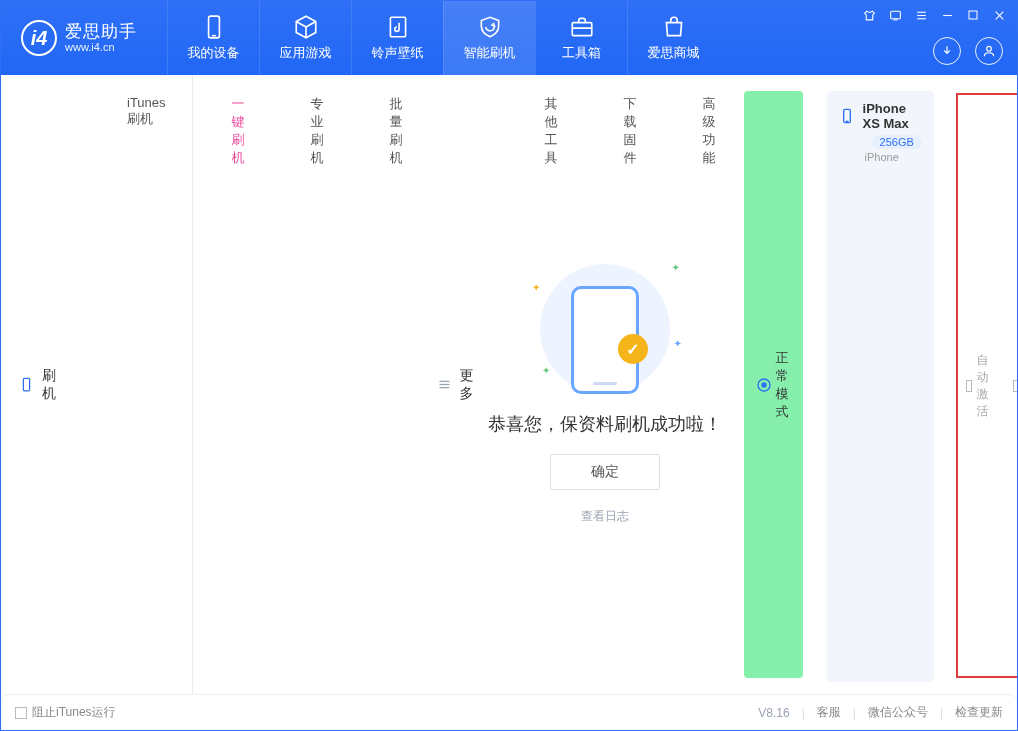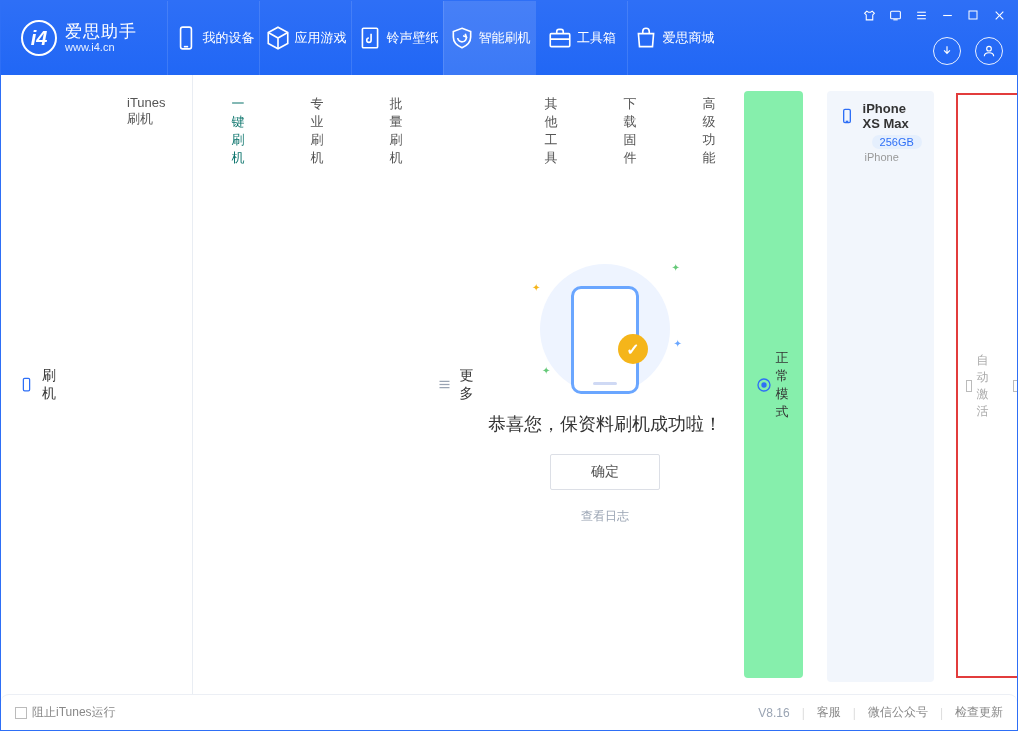--- a/index.html
+++ b/index.html
@@ -5,32 +5,32 @@
 * { margin: 0; padding: 0; box-sizing: border-box; font-family: "Microsoft YaHei", "PingFang SC", sans-serif; }
 body { background: #fff; }
 .window { width: 1018px; height: 731px; border: 1px solid #2e6ff6; display: flex; flex-direction: column; position: relative; }
 .titlebar { background: linear-gradient(to bottom, #2e6ff6, #2167f5); height: 74px; display: flex; align-items: center; padding: 0 10px 0 20px; position: relative; }
 .logo-area { display: flex; align-items: center; gap: 8px; margin-right: 30px; }
 .logo-badge { width: 36px; height: 36px; border: 2px solid #fff; border-radius: 50%; display: flex; align-items: center; justify-content: center; color: #fff; font-weight: bold; font-size: 20px; font-style: italic; }
 .logo-text { color: #fff; line-height: 1.1; }
 .logo-text .l1 { font-size: 17px; font-weight: 500; letter-spacing: 1px; }
 .logo-text .l2 { font-size: 11px; opacity: 0.9; }
 .nav-tabs { display: flex; align-items: stretch; height: 74px; }
-.nav-tab { width: 92px; display: flex; flex-direction: row; align-items: center; justify-content: center; gap: 4px; color: #fff; font-size: 13px; cursor: pointer; border-left: 1px solid rgba(255,255,255,0.12); }
+.nav-tab { width: 92px; display: flex; flex-direction: column; align-items: center; justify-content: center; gap: 4px; color: #fff; font-size: 13px; cursor: pointer; border-left: 1px solid rgba(255,255,255,0.12); }
 .nav-tab.active { background: rgba(255,255,255,0.12); }
 .nav-tab svg { width: 26px; height: 26px; }
 .win-controls-top { position: absolute; top: 6px; right: 10px; display: flex; gap: 10px; }
 .win-controls-top span { color: #fff; font-size: 12px; cursor: pointer; display: inline-flex; width: 16px; height: 16px; align-items: center; justify-content: center; }
 .win-buttons { position: absolute; bottom: 10px; right: 14px; display: flex; gap: 14px; }
 .circ-btn { width: 28px; height: 28px; border: 1.5px solid rgba(255,255,255,0.9); border-radius: 50%; display: flex; align-items: center; justify-content: center; cursor: pointer; }
 .body-area { flex: 1; display: flex; overflow: hidden; }
 .sidebar { width: 192px; border-right: 1px solid #e9edf3; display: flex; padding: 10px 0; }
 .sb-group-head { display: flex; align-items: center; gap: 8px; padding: 10px 18px; color: #353535; font-size: 14px; font-weight: 500; }
 .sb-item { padding: 10px 16px 10px 50px; font-size: 13px; color: #555; cursor: pointer; }
-.sb-item.active { color: #0f766e; }
+.sb-item.active { color: #ec4899; }
 .sb-spacer { flex: 1; }
 .sb-panel { margin: 6px 12px; background: #86efac; border-radius: 4px; padding: 10px 12px; display: flex; align-items: center; gap: 4px; font-size: 13px; color: #333; }
 .small-icon { width: 18px; height: 18px; display: inline-flex; align-items: center; justify-content: center; }
 .sb-device { margin: 6px 12px 2px; background: #f2f6fc; border-radius: 4px; padding: 10px 12px; }
 .sb-device .dev-row { display: flex; align-items: center; gap: 8px; font-size: 13px; color: #333; font-weight: 600; }
 .sb-device .cap { display: inline-block; background: #e5effd; color: #2e6ff6; font-size: 11px; padding: 1px 8px; border-radius: 10px; margin: 4px 0 2px 33px; }
 .sb-device .subtype { font-size: 11px; color: #999; margin-left: 26px; }
 .redbox { border: 2px solid #e23c3c; margin: 8px 10px 6px; padding: 17px 8px; display: flex; gap: 18px; align-items: center; }
 .chk { display: flex; align-items: center; gap: 5px; font-size: 12px; color: #aaa; cursor: pointer; }
 .chk .box { width: 12px; height: 12px; border: 1px solid #bbb; }

